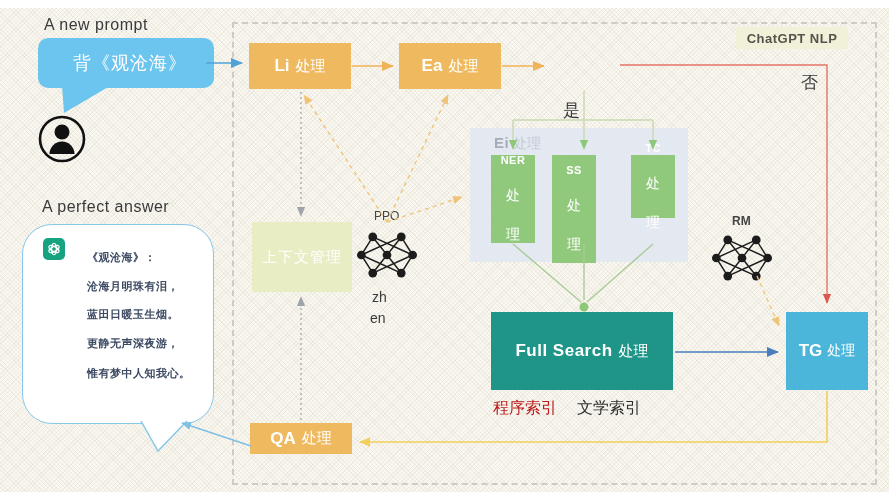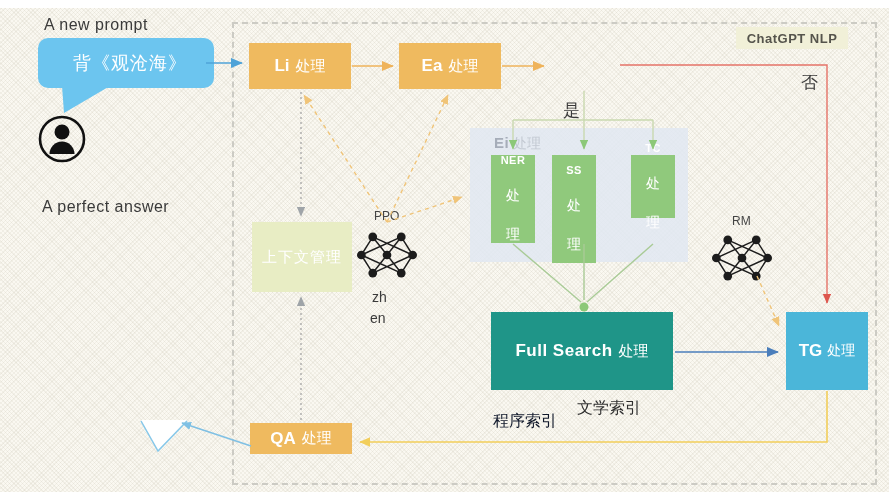--- a/index.html
+++ b/index.html
@@ -65,40 +65,56 @@
   #fullsearch-box b{font-size:17px;letter-spacing:.5px;}
   #tg-box{left:786px;top:312px;width:82px;height:78px;background:#4BB6D9;font-size:14px;}
   #tg-box b{font-size:17px;}
   #tg-box .rest{margin-left:5px;}
 
   
   .tiny-label{position:absolute;color:#3a3a3a;white-space:nowrap;}
   #yes-label{left:563px;top:99px;font-size:17px;}
   #no-label{left:801px;top:71px;font-size:17px;}
   #ppo-label{left:374px;top:209px;font-size:12px;font-weight:500;color:#444;}
-  #rm-label{left:732px;top:214px;font-size:12px;font-weight:400;color:#444;}
+  #rm-label{left:732px;top:214px;font-size:12px;font-weight:700;color:#444;}
   #zh-label{left:372px;top:289px;font-size:14px;}
   #en-label{left:370px;top:310px;font-size:14px;}
-  #index1-label{left:493px;top:411px;font-size:16px;color:#0f172a;}
+  #index1-label{left:493px;top:398px;font-size:16px;color:#b91c1c;}
   #index2-label{left:577px;top:398px;font-size:16px;color:#2f2f2f;}
 
   #overlay{position:absolute;left:0;top:0;width:889px;height:500px;z-index:6;pointer-events:none;}
 </style>
 </head>
 <body>
 
 <div id="stage">
   <div class="strip" style="top:0"></div>
   <div class="strip" style="top:492px"></div>
 
   <div id="new-prompt-label" class="section-label">A new prompt</div>
   <div id="prompt-bubble">
     <span>背《观沧海》</span>
   </div>
   <div id="perfect-answer-label" class="section-label">A perfect answer</div>
+  <div id="answer-bubble">
+    <div id="gpt-icon">
+      <svg width="16" height="16" viewBox="-10 -10 20 20">
+        <g fill="none" stroke="#fff" stroke-width="1.6">
+          <ellipse rx="3" ry="7" transform="rotate(0)"></ellipse>
+          <ellipse rx="3" ry="7" transform="rotate(60)"></ellipse>
+          <ellipse rx="3" ry="7" transform="rotate(120)"></ellipse>
+        </g>
+      </svg>
+    </div>
+    <div id="poem-0" class="poem-line">《观沧海》：</div>
+    <div id="poem-1" class="poem-line">沧海月明珠有泪，</div>
+    <div id="poem-2" class="poem-line">蓝田日暖玉生烟。</div>
+    <div id="poem-3" class="poem-line">更静无声深夜游，</div>
+    <div id="poem-4" class="poem-line">惟有梦中人知我心。</div>
+  </div>
 
   <div id="nlp-container"></div>
   <div id="nlp-badge">ChatGPT NLP</div>
 
   <div id="li-box" class="node">
     <b>Li</b>
       <span class="rest">处理</span>
   </div>
   <div id="ea-box" class="node">
     <b>Ea</b>

